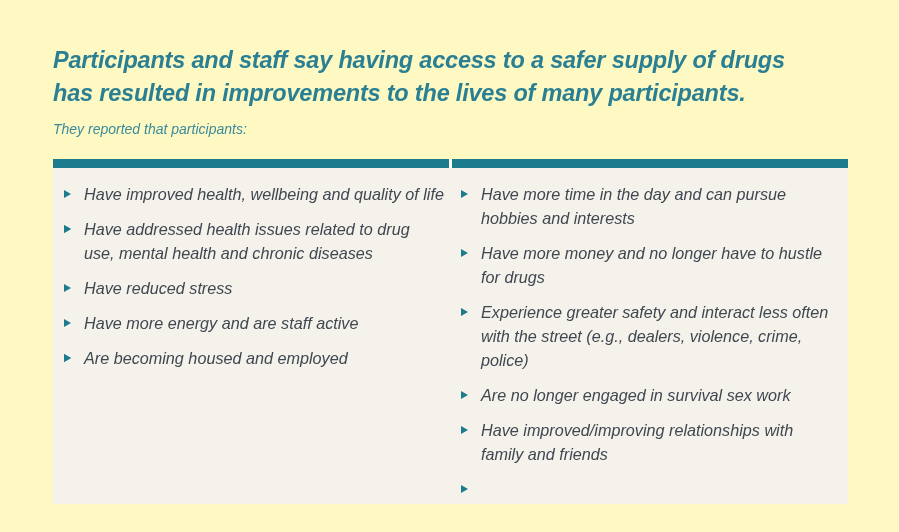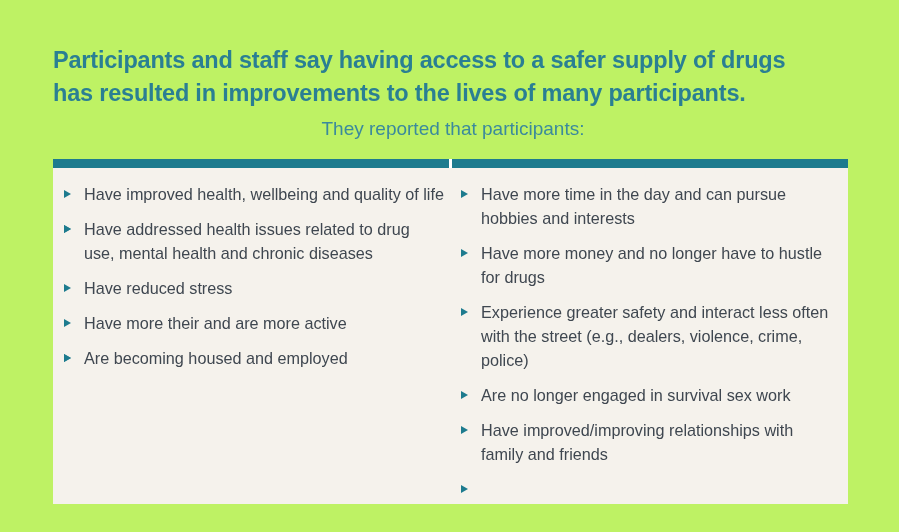--- a/index.html
+++ b/index.html
@@ -12,21 +12,22 @@
     height: 532px;
     overflow: hidden;
     font-family: "Liberation Sans", "DejaVu Sans", sans-serif;
     -webkit-font-smoothing: antialiased;
   }
 
   #infographic {
     position: relative;
     width: 899px;
     height: 532px;
-    background: #bef264;
+    background: #fef9c3;
+    font-style: italic;
   }
 
   
   .heading-block {
     position: absolute;
     left: 53px;
     top: 44px;
     width: 800px;
   }
   .headline {
@@ -38,27 +39,26 @@
     color: #2a7f93;
     margin: 0;
     white-space: nowrap;
   }
   .headline .hl-line {
     display: block;
   }
   .subhead {
     font-family: "Liberation Sans", "DejaVu Sans", sans-serif;
     font-weight: normal;
-    font-size: 19px;
+    font-size: 14px;
     line-height: 30px;
     color: #3b8a9c;
     margin: 0;
     padding-top: 4px;
     white-space: nowrap;
-    text-align: center;
   }
 
   
   .panel {
     position: absolute;
     left: 53px;
     top: 159px;
     width: 795px;
     height: 345px;
     background: #f5f2ec;
@@ -158,21 +158,21 @@
         <li>
           <span class="tri"></span>
           <span>Have addressed health issues related to drug use, mental health and chronic diseases</span>
         </li>
         <li>
           <span class="tri"></span>
           <span>Have reduced stress</span>
         </li>
         <li>
           <span class="tri"></span>
-          <span>Have more their and are more active</span>
+          <span>Have more energy and are staff active</span>
         </li>
         <li>
           <span class="tri"></span>
         </li>
         <li>
           <span class="tri"></span>
           <span>Are becoming housed and employed</span>
         </li>
       </ul>
     </div>

